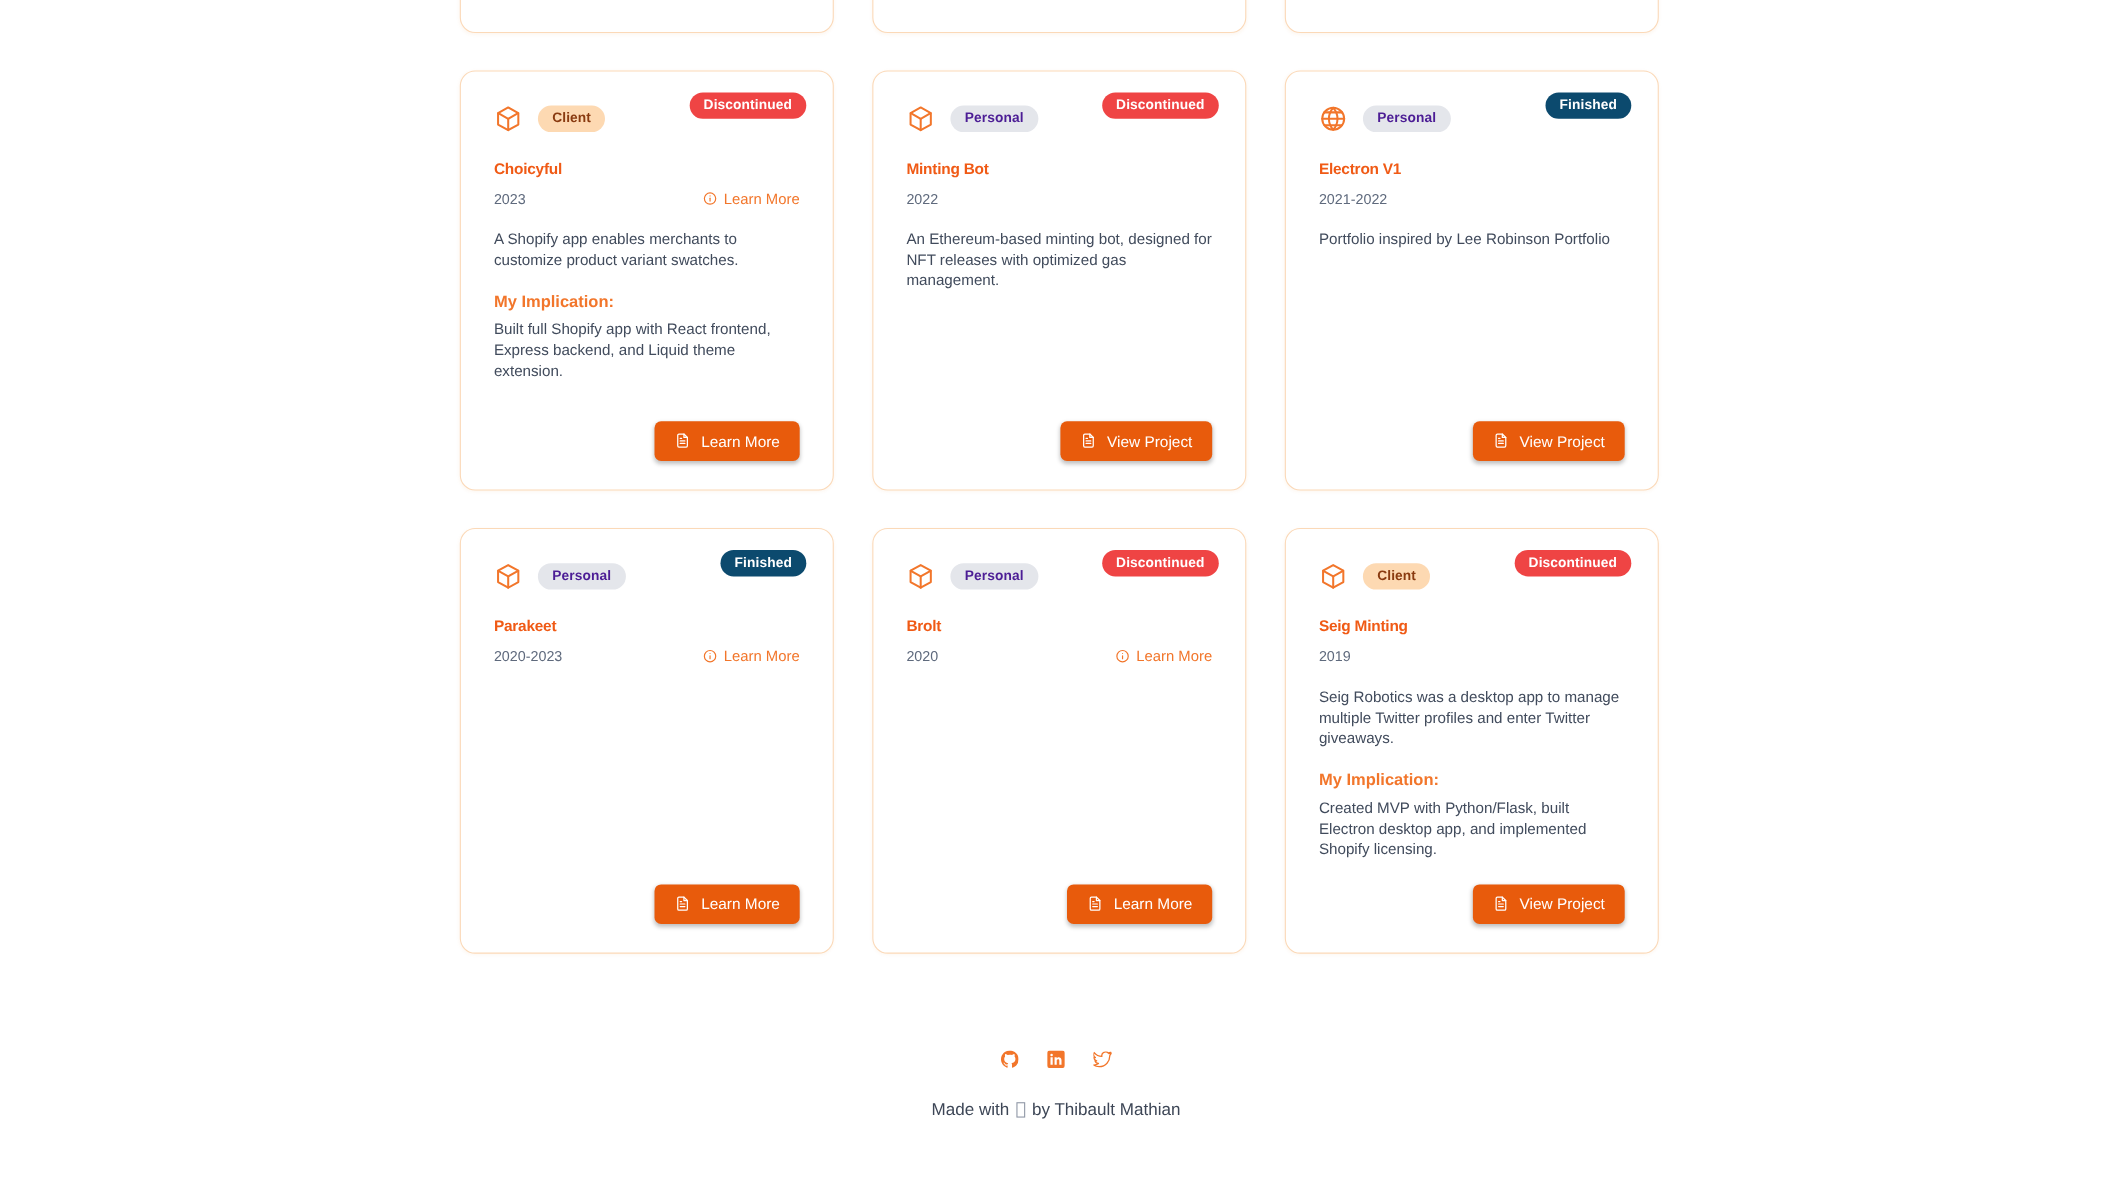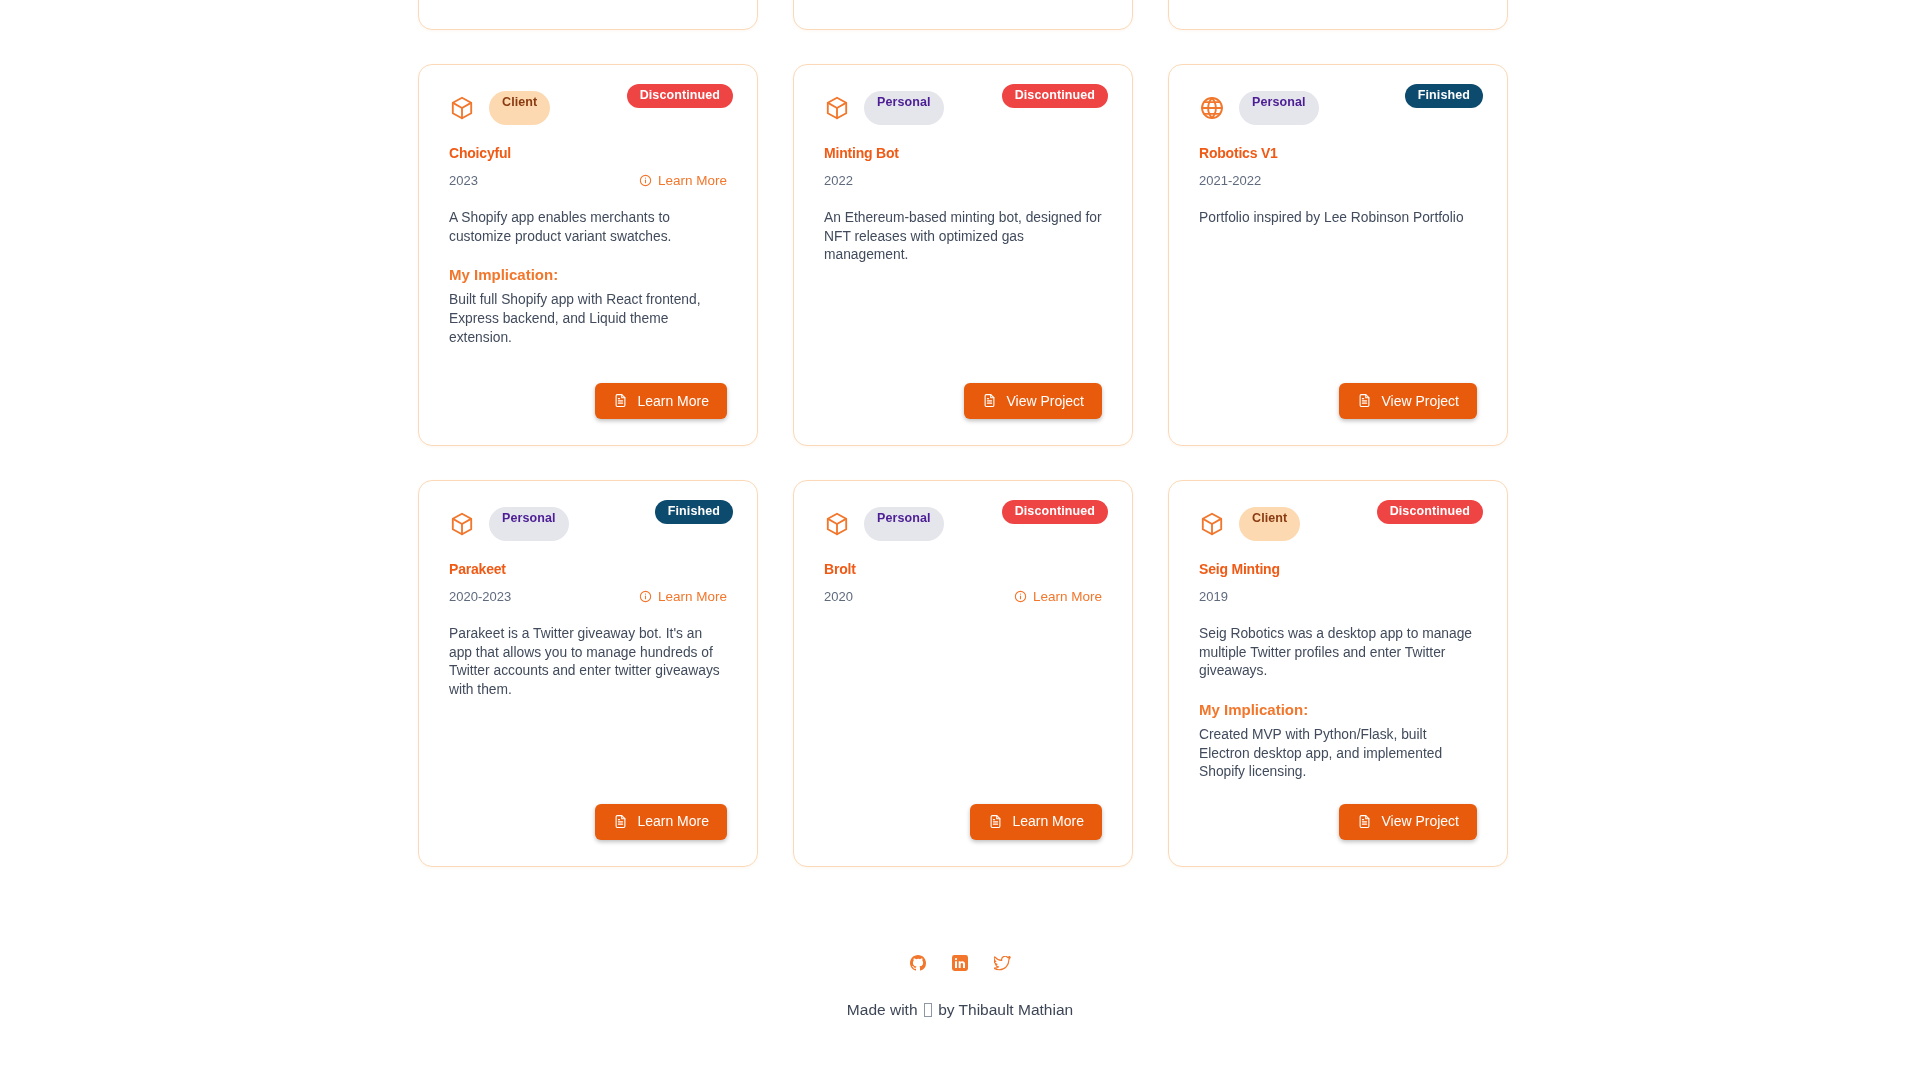--- a/index.html
+++ b/index.html
@@ -45,21 +45,21 @@
     gap: 14px;
     height: 34px;
     position: relative;
   }
   .type-icon { width: 26px; height: 26px; display: block; flex: 0 0 auto; }
   .type-icon svg { display: block; }
 
   .cat-badge {
     font-size: 12.5px;
     font-weight: 700;
-    padding: 5px 13px 16px;
+    padding: 5px 13px 6px;
     border-radius: 999px;
     line-height: 1;
     letter-spacing: .1px;
   }
   .cat-client { background: #fdd9b2; color: #8a3b10; }
   .cat-personal { background: #e4e6eb; color: #4c1d95; }
 
   .status-badge {
     position: absolute;
     right: -6px;
@@ -265,21 +265,21 @@
             <svg width="26" height="26" viewBox="0 0 24 24" fill="none" stroke="#f2762b" stroke-width="1.7" stroke-linecap="round" stroke-linejoin="round">
               <circle cx="12" cy="12" r="9.2"></circle>
               <path d="M2.8 12h18.4"></path>
               <path d="M12 2.8c2.4 2.6 3.6 5.8 3.6 9.2s-1.2 6.6-3.6 9.2c-2.4-2.6-3.6-5.8-3.6-9.2S9.6 5.4 12 2.8z"></path>
               <path d="M4.6 6.6h14.8M4.6 17.4h14.8"></path>
             </svg>
           </span>
           <span class="cat-badge cat-personal">Personal</span>
           <span class="status-badge st-finished">Finished</span>
         </div>
-        <div class="card-title">Robotics V1</div>
+        <div class="card-title">Electron V1</div>
         <div class="meta-row">
           <span class="year">2021-2022</span>
         </div>
         <div class="desc">Portfolio inspired by Lee Robinson Portfolio</div>
         <div class="card-footer">
           <button class="cta">
             <span>
               <svg width="15" height="15" viewBox="0 0 24 24" fill="none" stroke="#ffffff" stroke-width="1.8" stroke-linecap="round" stroke-linejoin="round">
                 <path d="M14 2.5H6.8A1.8 1.8 0 0 0 5 4.3v15.4a1.8 1.8 0 0 0 1.8 1.8h10.4a1.8 1.8 0 0 0 1.8-1.8V7.5z"></path>
                 <path d="M14 2.5v5h5"></path>
@@ -309,21 +309,20 @@
             <span>
               <svg width="13" height="13" viewBox="0 0 24 24" fill="none" stroke="#f2762b" stroke-width="2" stroke-linecap="round" stroke-linejoin="round">
                 <circle cx="12" cy="12" r="9.5"></circle>
                 <path d="M12 11.3v5"></path>
                 <path d="M12 7.6h.01"></path>
               </svg>
             </span>
             <span>Learn More</span>
           </a>
         </div>
-        <div class="desc">Parakeet is a Twitter giveaway bot. It's an app that allows you to manage hundreds of Twitter accounts and enter twitter giveaways with them.</div>
         <div class="card-footer">
           <button class="cta">
             <span>
               <svg width="15" height="15" viewBox="0 0 24 24" fill="none" stroke="#ffffff" stroke-width="1.8" stroke-linecap="round" stroke-linejoin="round">
                 <path d="M14 2.5H6.8A1.8 1.8 0 0 0 5 4.3v15.4a1.8 1.8 0 0 0 1.8 1.8h10.4a1.8 1.8 0 0 0 1.8-1.8V7.5z"></path>
                 <path d="M14 2.5v5h5"></path>
                 <path d="M8.6 12.5h6.8M8.6 16.2h6.8M8.6 9h2"></path>
               </svg>
             </span>
             <span>Learn More</span>

